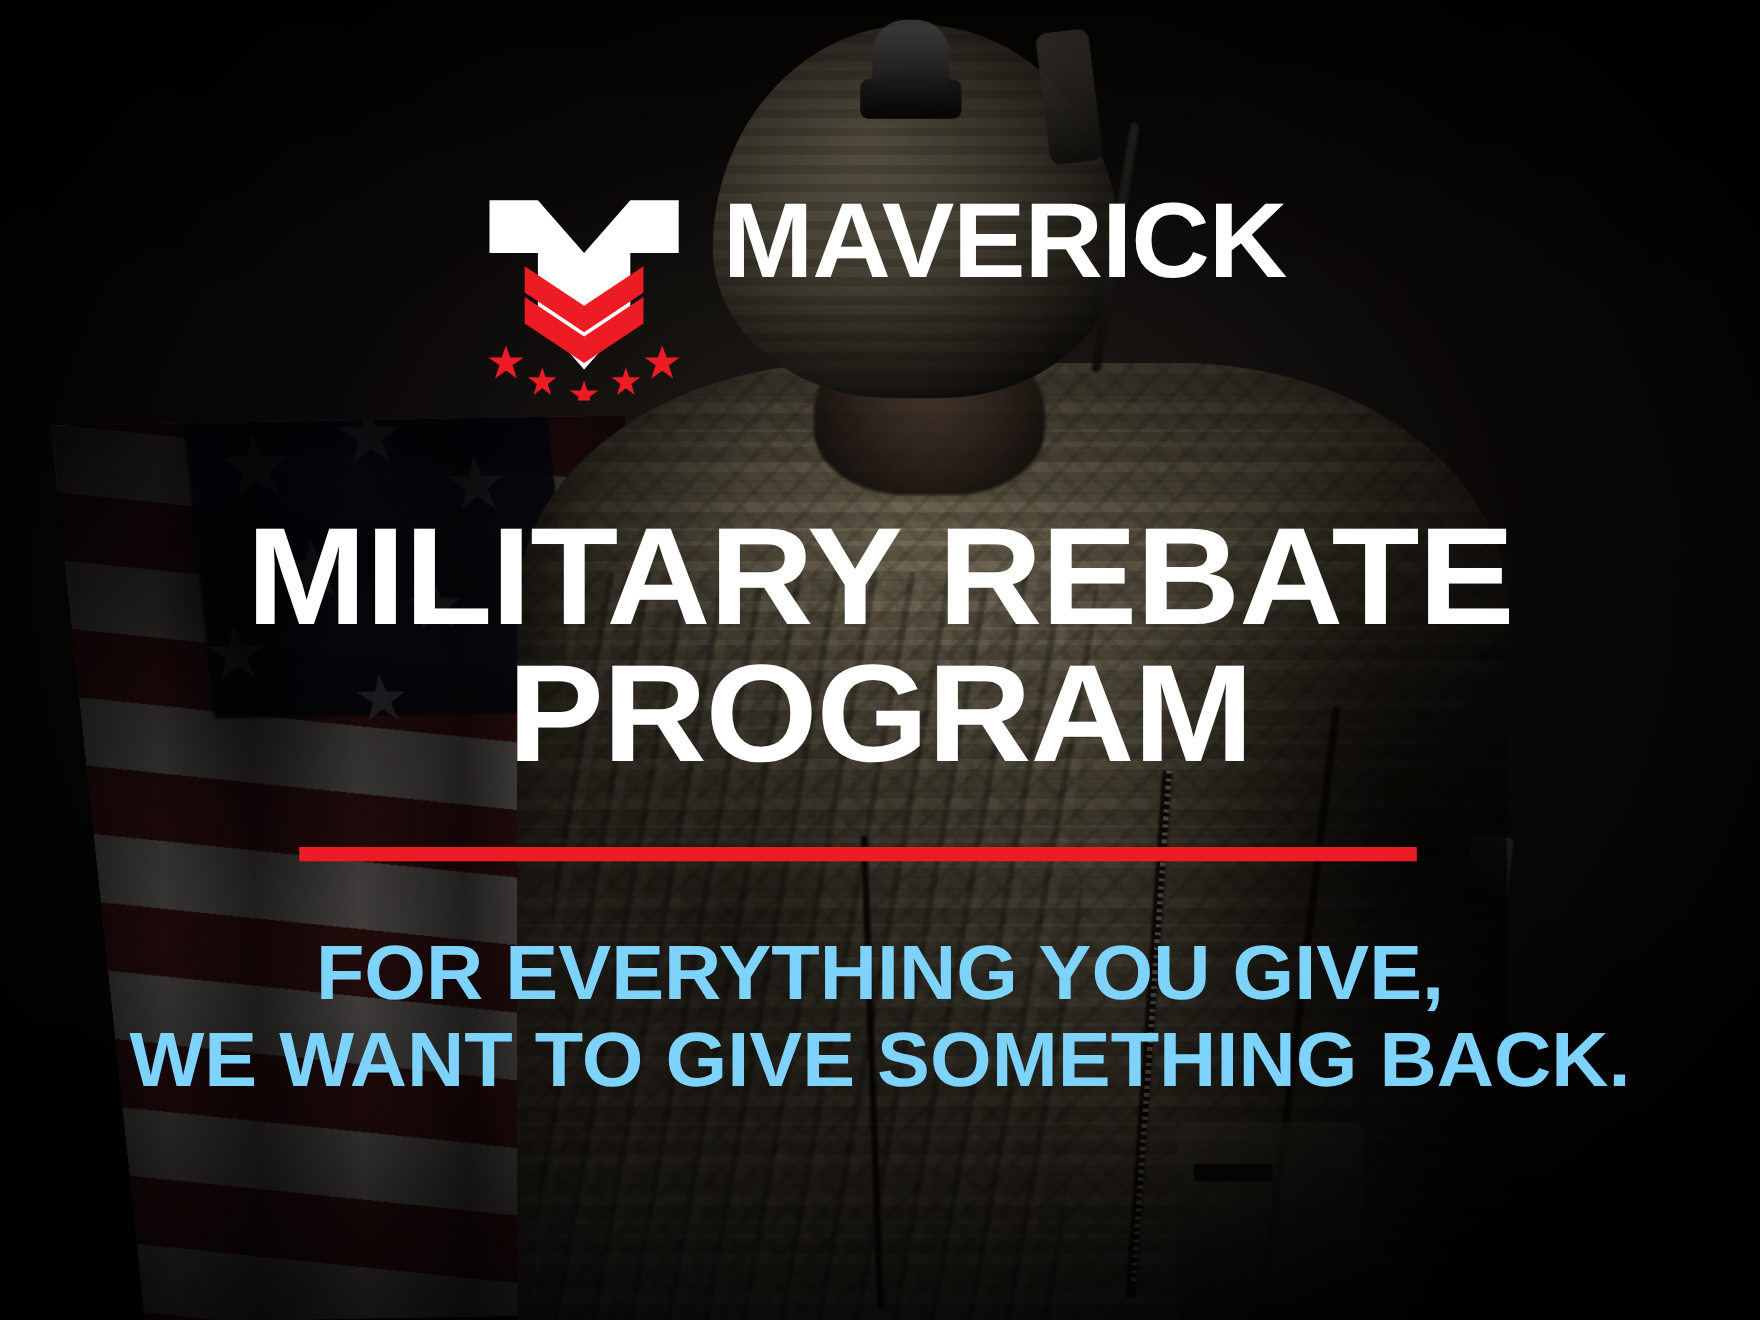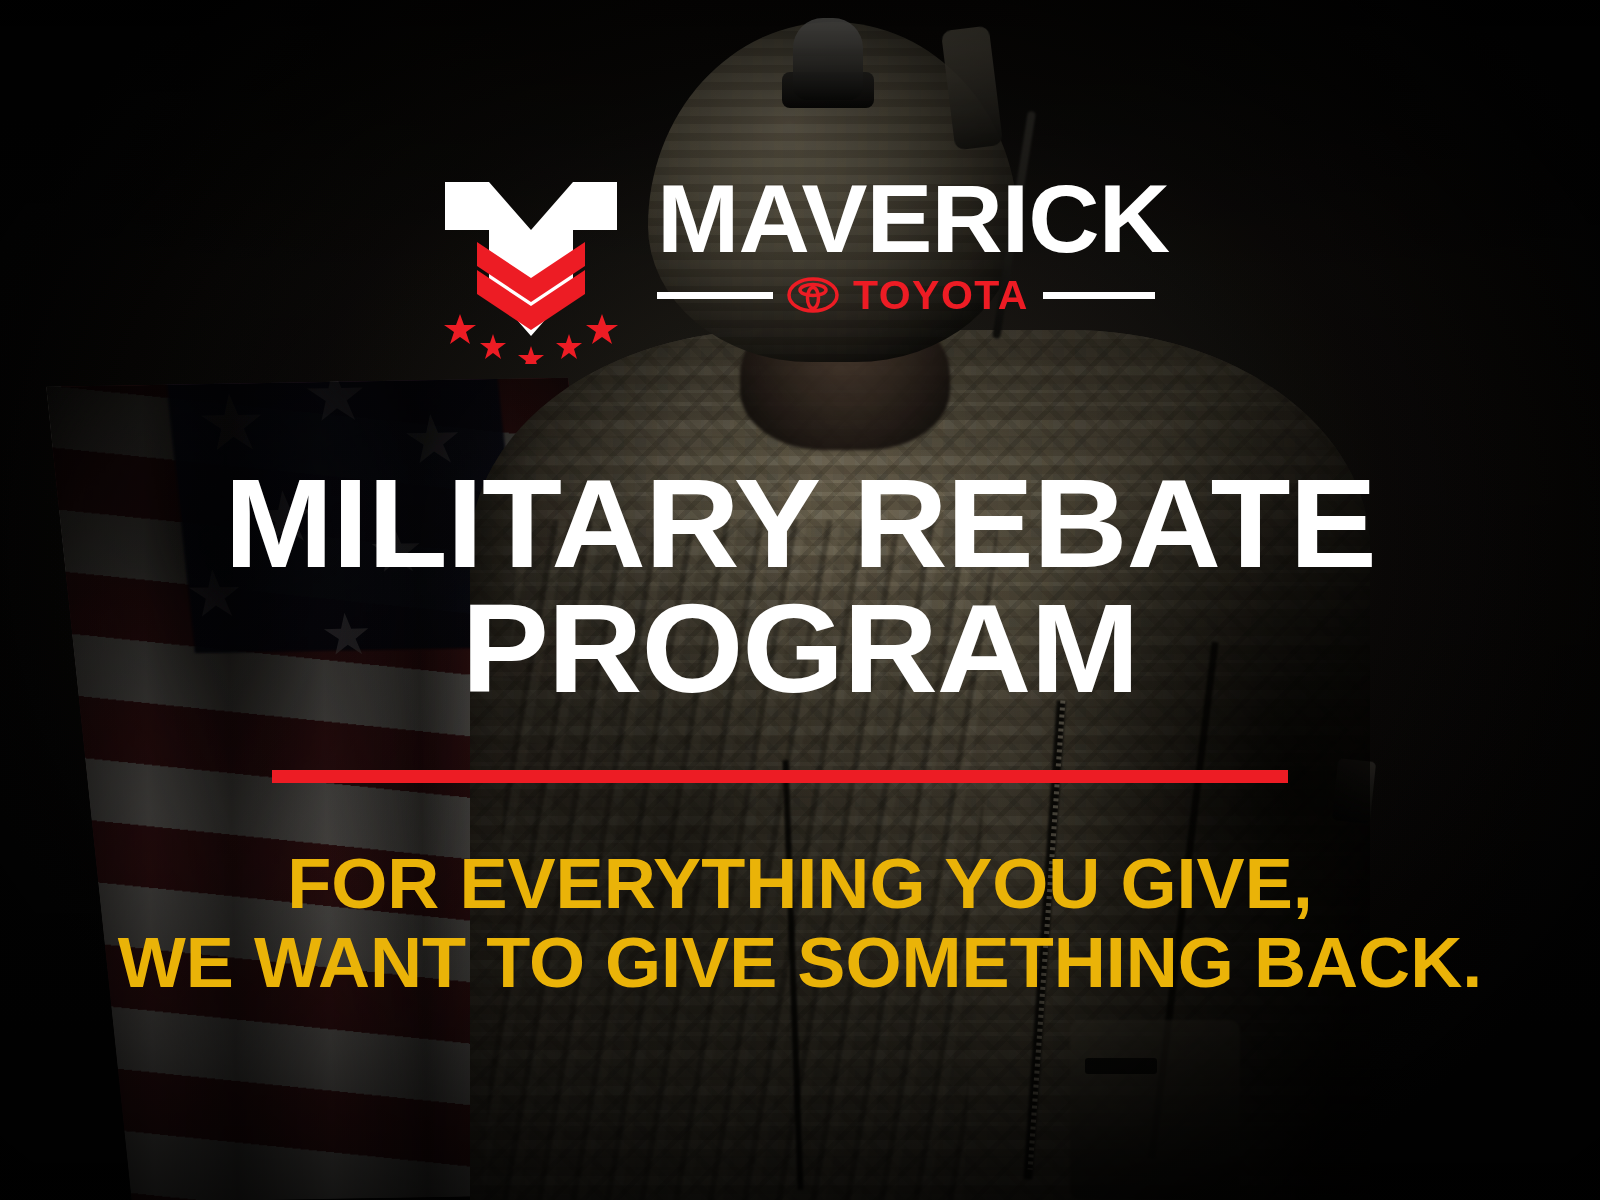--- a/index.html
+++ b/index.html
@@ -282,21 +282,21 @@
     position:absolute;
     left:272px; top:770px;
     width:1016px; height:13px;
     background:#ED1C24;
   }
 
   
   .tagline{
     position:absolute; left:0; top:845px; width:1600px;
     text-align:center;
-    color:#eab308;
+    color:#7dd3fc;
     font-family:"Liberation Sans", sans-serif;
     font-weight:bold;
     font-size:70px;
     line-height:1.13;
     letter-spacing:0px;
   }
   .tagline span{ display:block; transform:scaleX(1.03); }
 </style>
 </head>
 <body>
@@ -364,32 +364,20 @@
             <polygon points="52,166 55,175 65,175 57,181 60,191 52,185 44,191 47,181 39,175 49,175"></polygon>
             <polygon points="90,178 93,187 103,187 95,193 98,203 90,197 82,203 85,193 77,187 87,187"></polygon>
             <polygon points="128,166 131,175 141,175 133,181 136,191 128,185 120,191 123,181 115,175 125,175"></polygon>
             <polygon points="161,146 165,157 177,157 167,164 171,176 161,169 151,176 155,164 145,157 157,157"></polygon>
           </g>
         </svg>
       </div>
 
       <div class="wordmark">
         <div class="maverick">MAVERICK</div>
-        <div class="toyota-row">
-          <div class="rule left"></div>
-          <div class="toyota-mark">
-            <svg viewBox="0 0 104 72" xmlns="http://www.w3.org/2000/svg">
-              <ellipse cx="52" cy="36" rx="48" ry="32" fill="none" stroke="#ED1C24" stroke-width="7"></ellipse>
-              <ellipse cx="52" cy="26" rx="26" ry="11" fill="none" stroke="#ED1C24" stroke-width="7"></ellipse>
-              <ellipse cx="52" cy="42" rx="11" ry="21" fill="none" stroke="#ED1C24" stroke-width="7"></ellipse>
-            </svg>
-          </div>
-          <div class="toyota-text">TOYOTA</div>
-          <div class="rule right"></div>
-        </div>
       </div>
 
     </div>
 
     <div class="headline">
       <span class="l1">MILITARY REBATE</span>
       <span class="l2">PROGRAM</span>
     </div>
 
     <div class="divider"></div>

